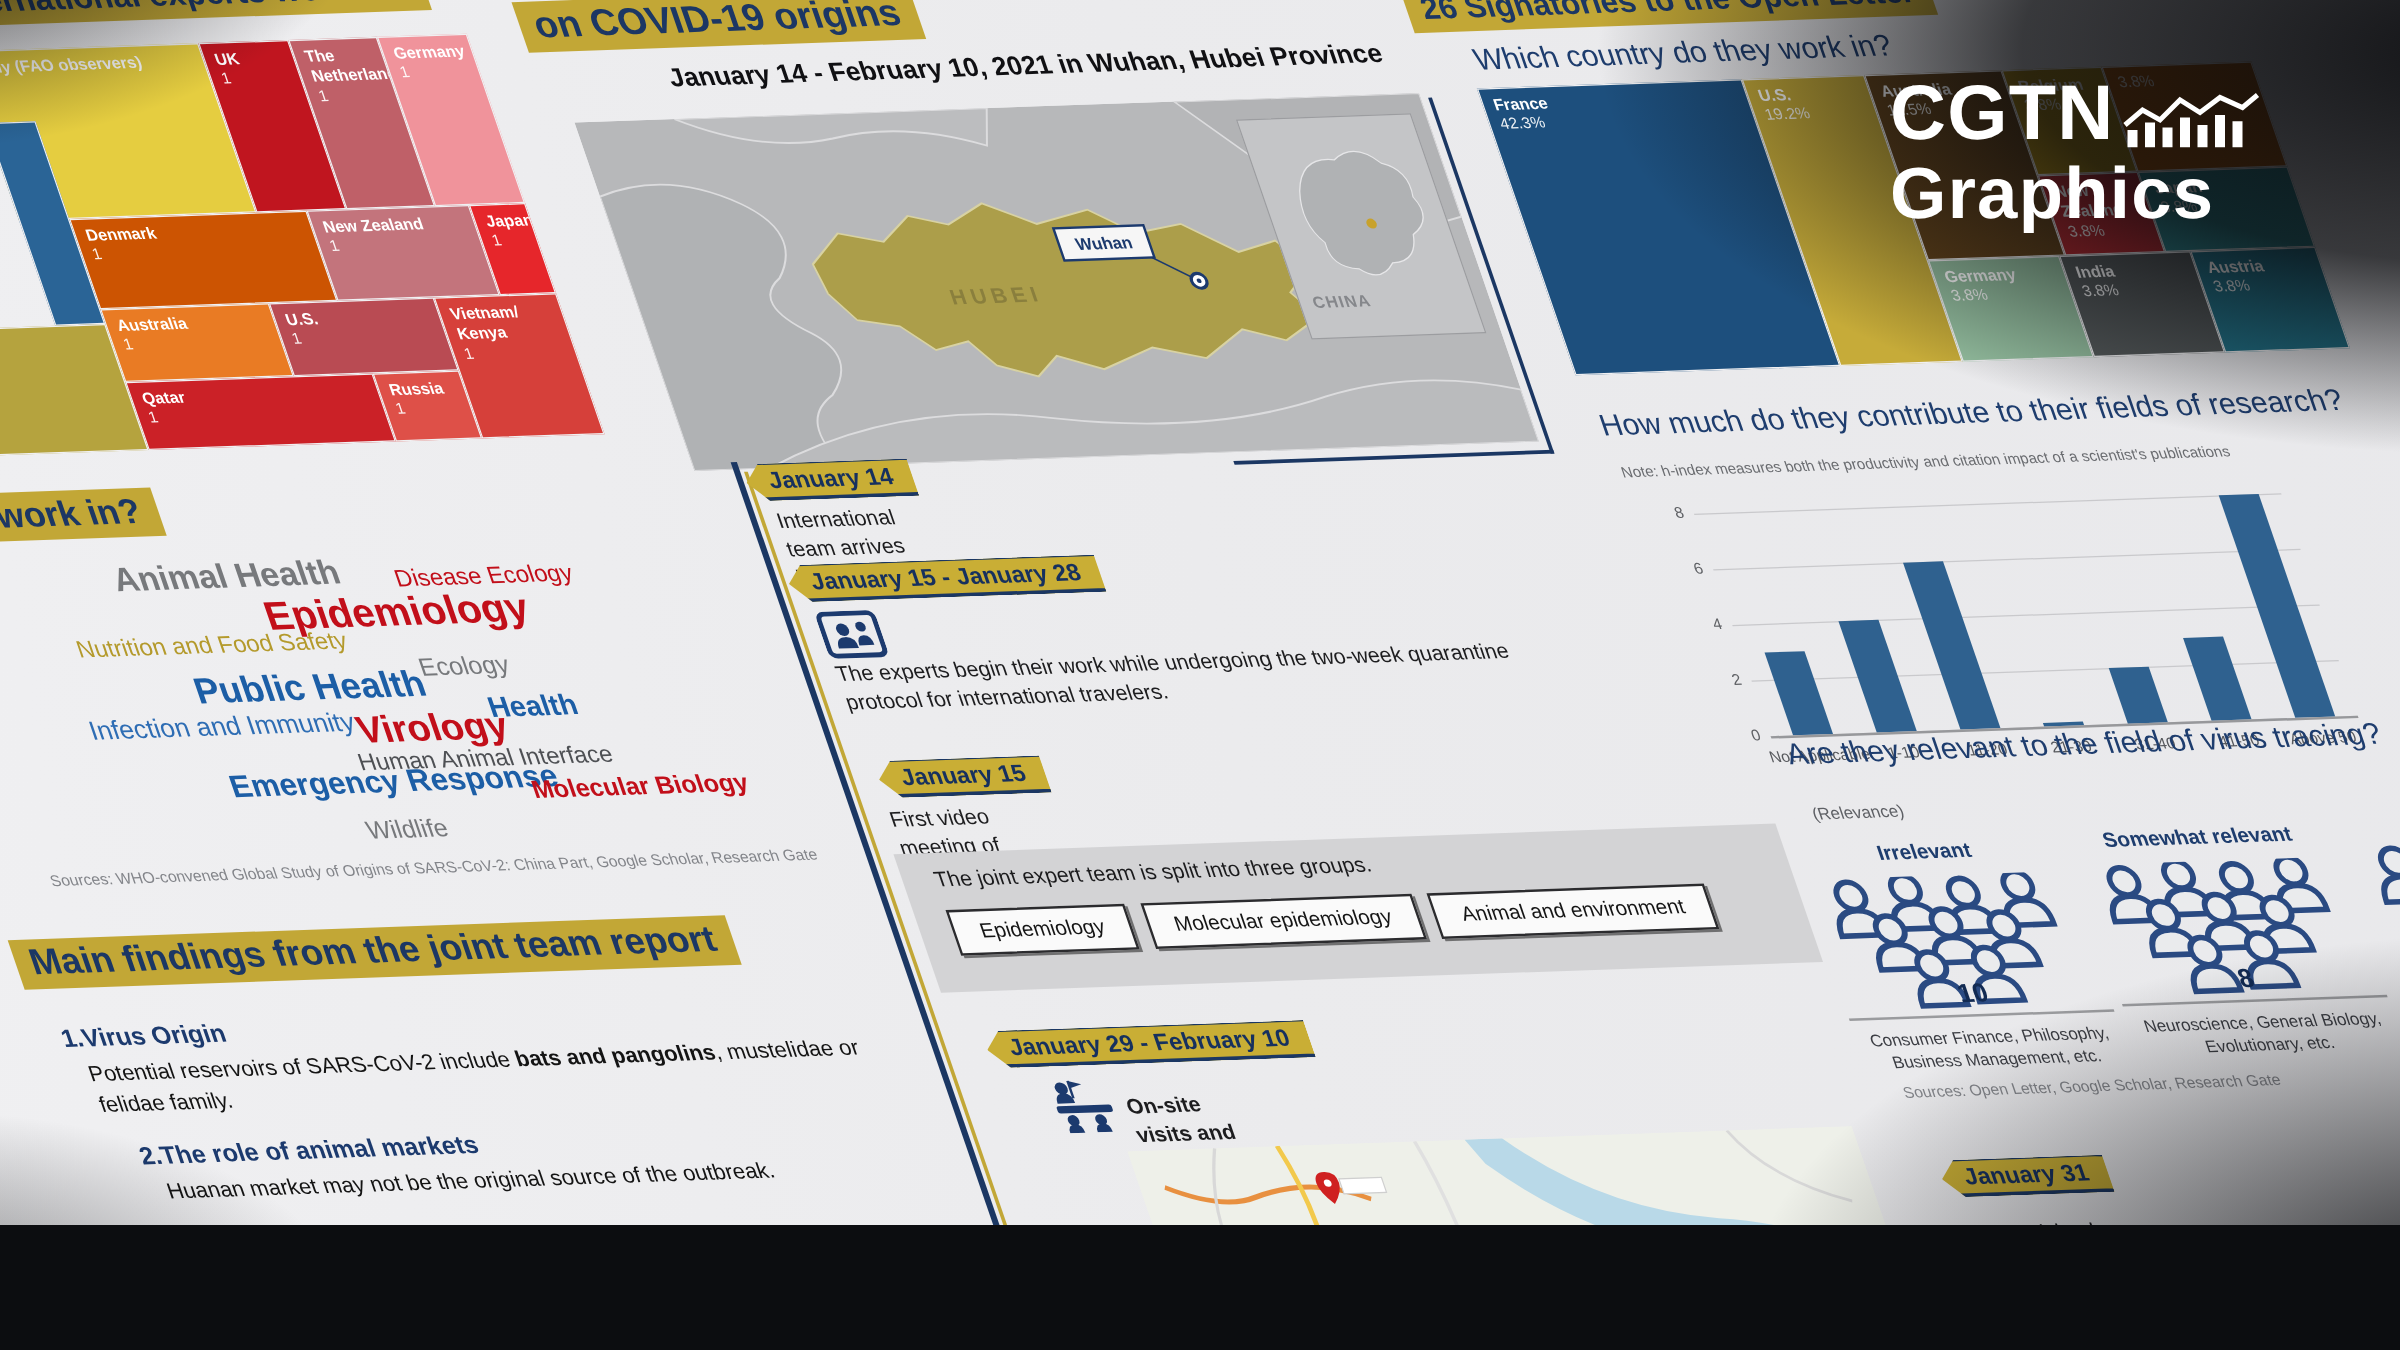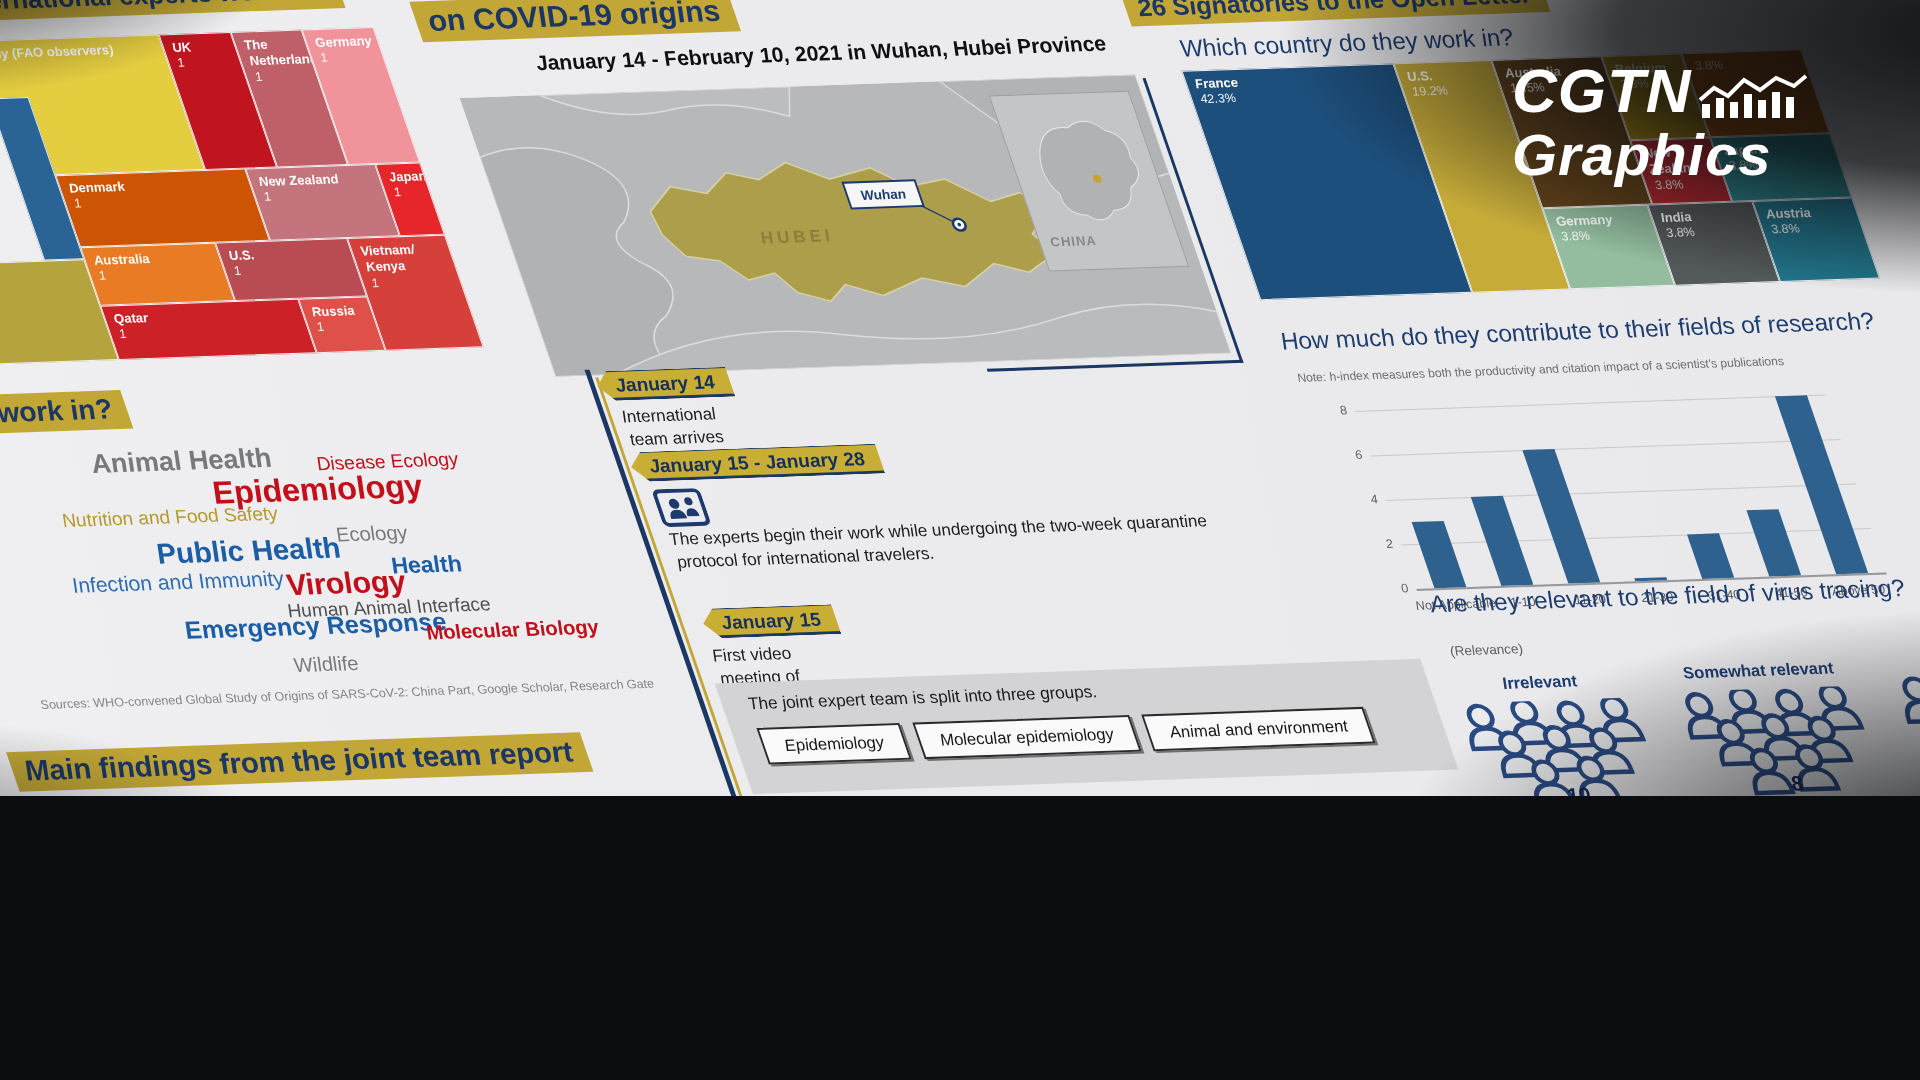--- a/index.html
+++ b/index.html
@@ -1,17 +1,17 @@
 <!DOCTYPE html>
 <html><head>
 <meta charset="utf-8">
 <style>
   html,body{margin:0;padding:0;width:1920px;height:1080px;overflow:hidden;background:#0c0d10;
     font-family:"Liberation Sans","DejaVu Sans",sans-serif;}
-  #stage{position:absolute;inset:0;width:1920px;height:796px;overflow:hidden;font-style:italic;}
+  #stage{position:absolute;inset:0;width:1920px;height:980px;overflow:hidden;}
   
   #poster{position:absolute;left:0;top:0;width:0;height:0;transform-origin:0 0;
     transform:matrix(0.9994,-0.0349,0.3404,0.9887,0,0);}
   .abs{position:absolute;}
   #poster-bg{left:-520px;top:-160px;width:2900px;height:1560px;
     background:linear-gradient(100deg,#f1f1f3 0%,#ebebed 45%,#e7e7ea 100%);}
   
   .hl{display:inline-block;background:#c2a736;color:#1c3764;font-weight:bold;
       padding:3px 14px 4px 12px;white-space:nowrap;}
   .flag{position:absolute;background:#c9ae35;color:#16305e;font-weight:bold;font-size:19px;

